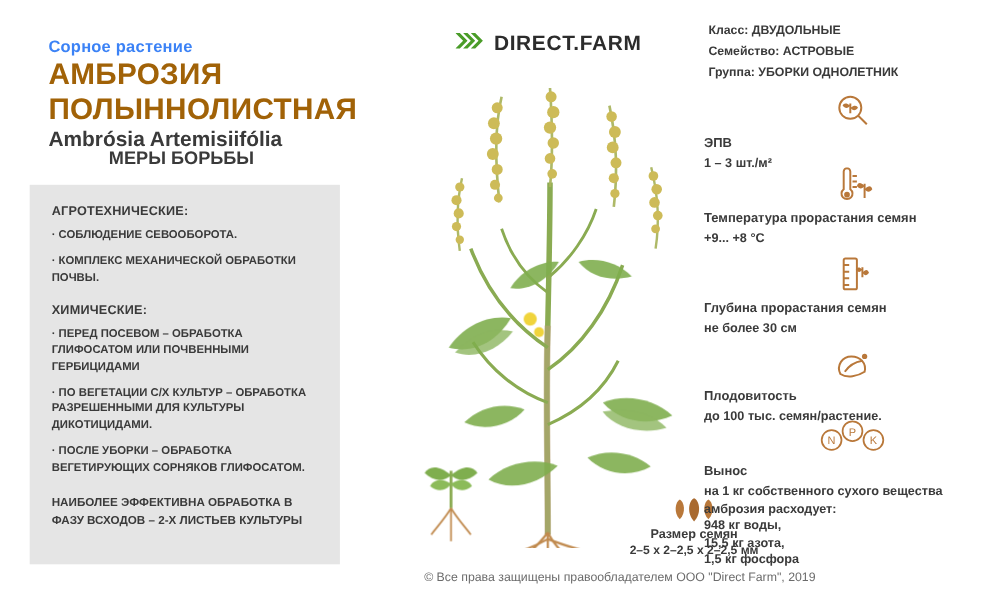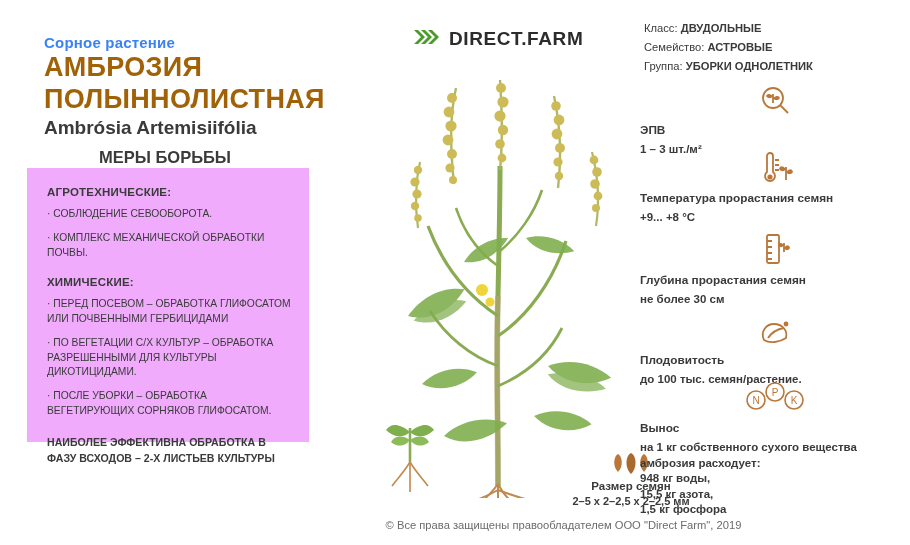--- a/index.html
+++ b/index.html
@@ -27,38 +27,38 @@
   .title {
     position: absolute; left: 44px; top: 52px;
     font-size: 27px; font-weight: bold; color: #a16207;
     line-height: 1.18; letter-spacing: .3px;
   }
   .latin {
     position: absolute; left: 44px; top: 117px;
     font-size: 19px; font-weight: bold; color: #3a3a3a;
   }
   .measures-title {
-    position: absolute; left: 0; top: 148px;
+    position: absolute; left: 0; top: 135px;
     width: 330px; text-align: center;
     font-size: 16.5px; font-weight: bold; color: #3a3a3a;
   }
   .panel {
     position: absolute; left: 27px; top: 168px;
-    width: 282px; height: 274px;
-    background: #f0abfc;
+    width: 282px; height: 345px;
+    background: #e5e5e5;
   }
   .panel-inner { padding: 18px 18px 10px 20px; }
   .sec-head {
     font-size: 11.5px; font-weight: bold; color: #3a3a3a;
     margin: 0 0 9px 0; letter-spacing: .2px;
   }
   .sec-head.second { margin-top: 15px; }
   .bullet {
     font-size: 10.3px; color: #3a3a3a; line-height: 1.45;
-    margin-bottom: 9px; font-weight: normal;
+    margin-bottom: 9px; font-weight: bold;
   }
   .note {
     font-size: 10.6px; font-weight: bold; color: #3a3a3a;
     line-height: 1.5; margin-top: 16px;
   }
 
   
   .brand {
     position: absolute; left: 414px; top: 28px;
     display: flex; align-items: center; gap: 9px;
@@ -81,21 +81,21 @@
 
   
   .right-col {
     position: absolute; left: 640px; top: 0;
     width: 270px; height: 545px;
   }
   .taxo { position: absolute; left: 4px; top: 22px; }
   .taxo-row {
     font-size: 11.2px; color: #3a3a3a; margin-bottom: 7px; font-weight: bold;
   }
-  .taxo-row .k { font-weight: normal; color: #3a3a3a; }
+  .taxo-row .k { font-weight: bold; color: #3a3a3a; }
   .taxo-row .v { font-weight: bold; color: #3a3a3a; }
 
   .fact {
     position: absolute; left: 0; width: 270px; text-align: left;
   }
   .fact .ficon { display: flex; justify-content: center; margin-bottom: 5px; }
   .fact .ftitle {
     font-size: 11.8px; font-weight: bold; color: #3a3a3a; line-height: 1.3;
   }
   .fact .fval {

